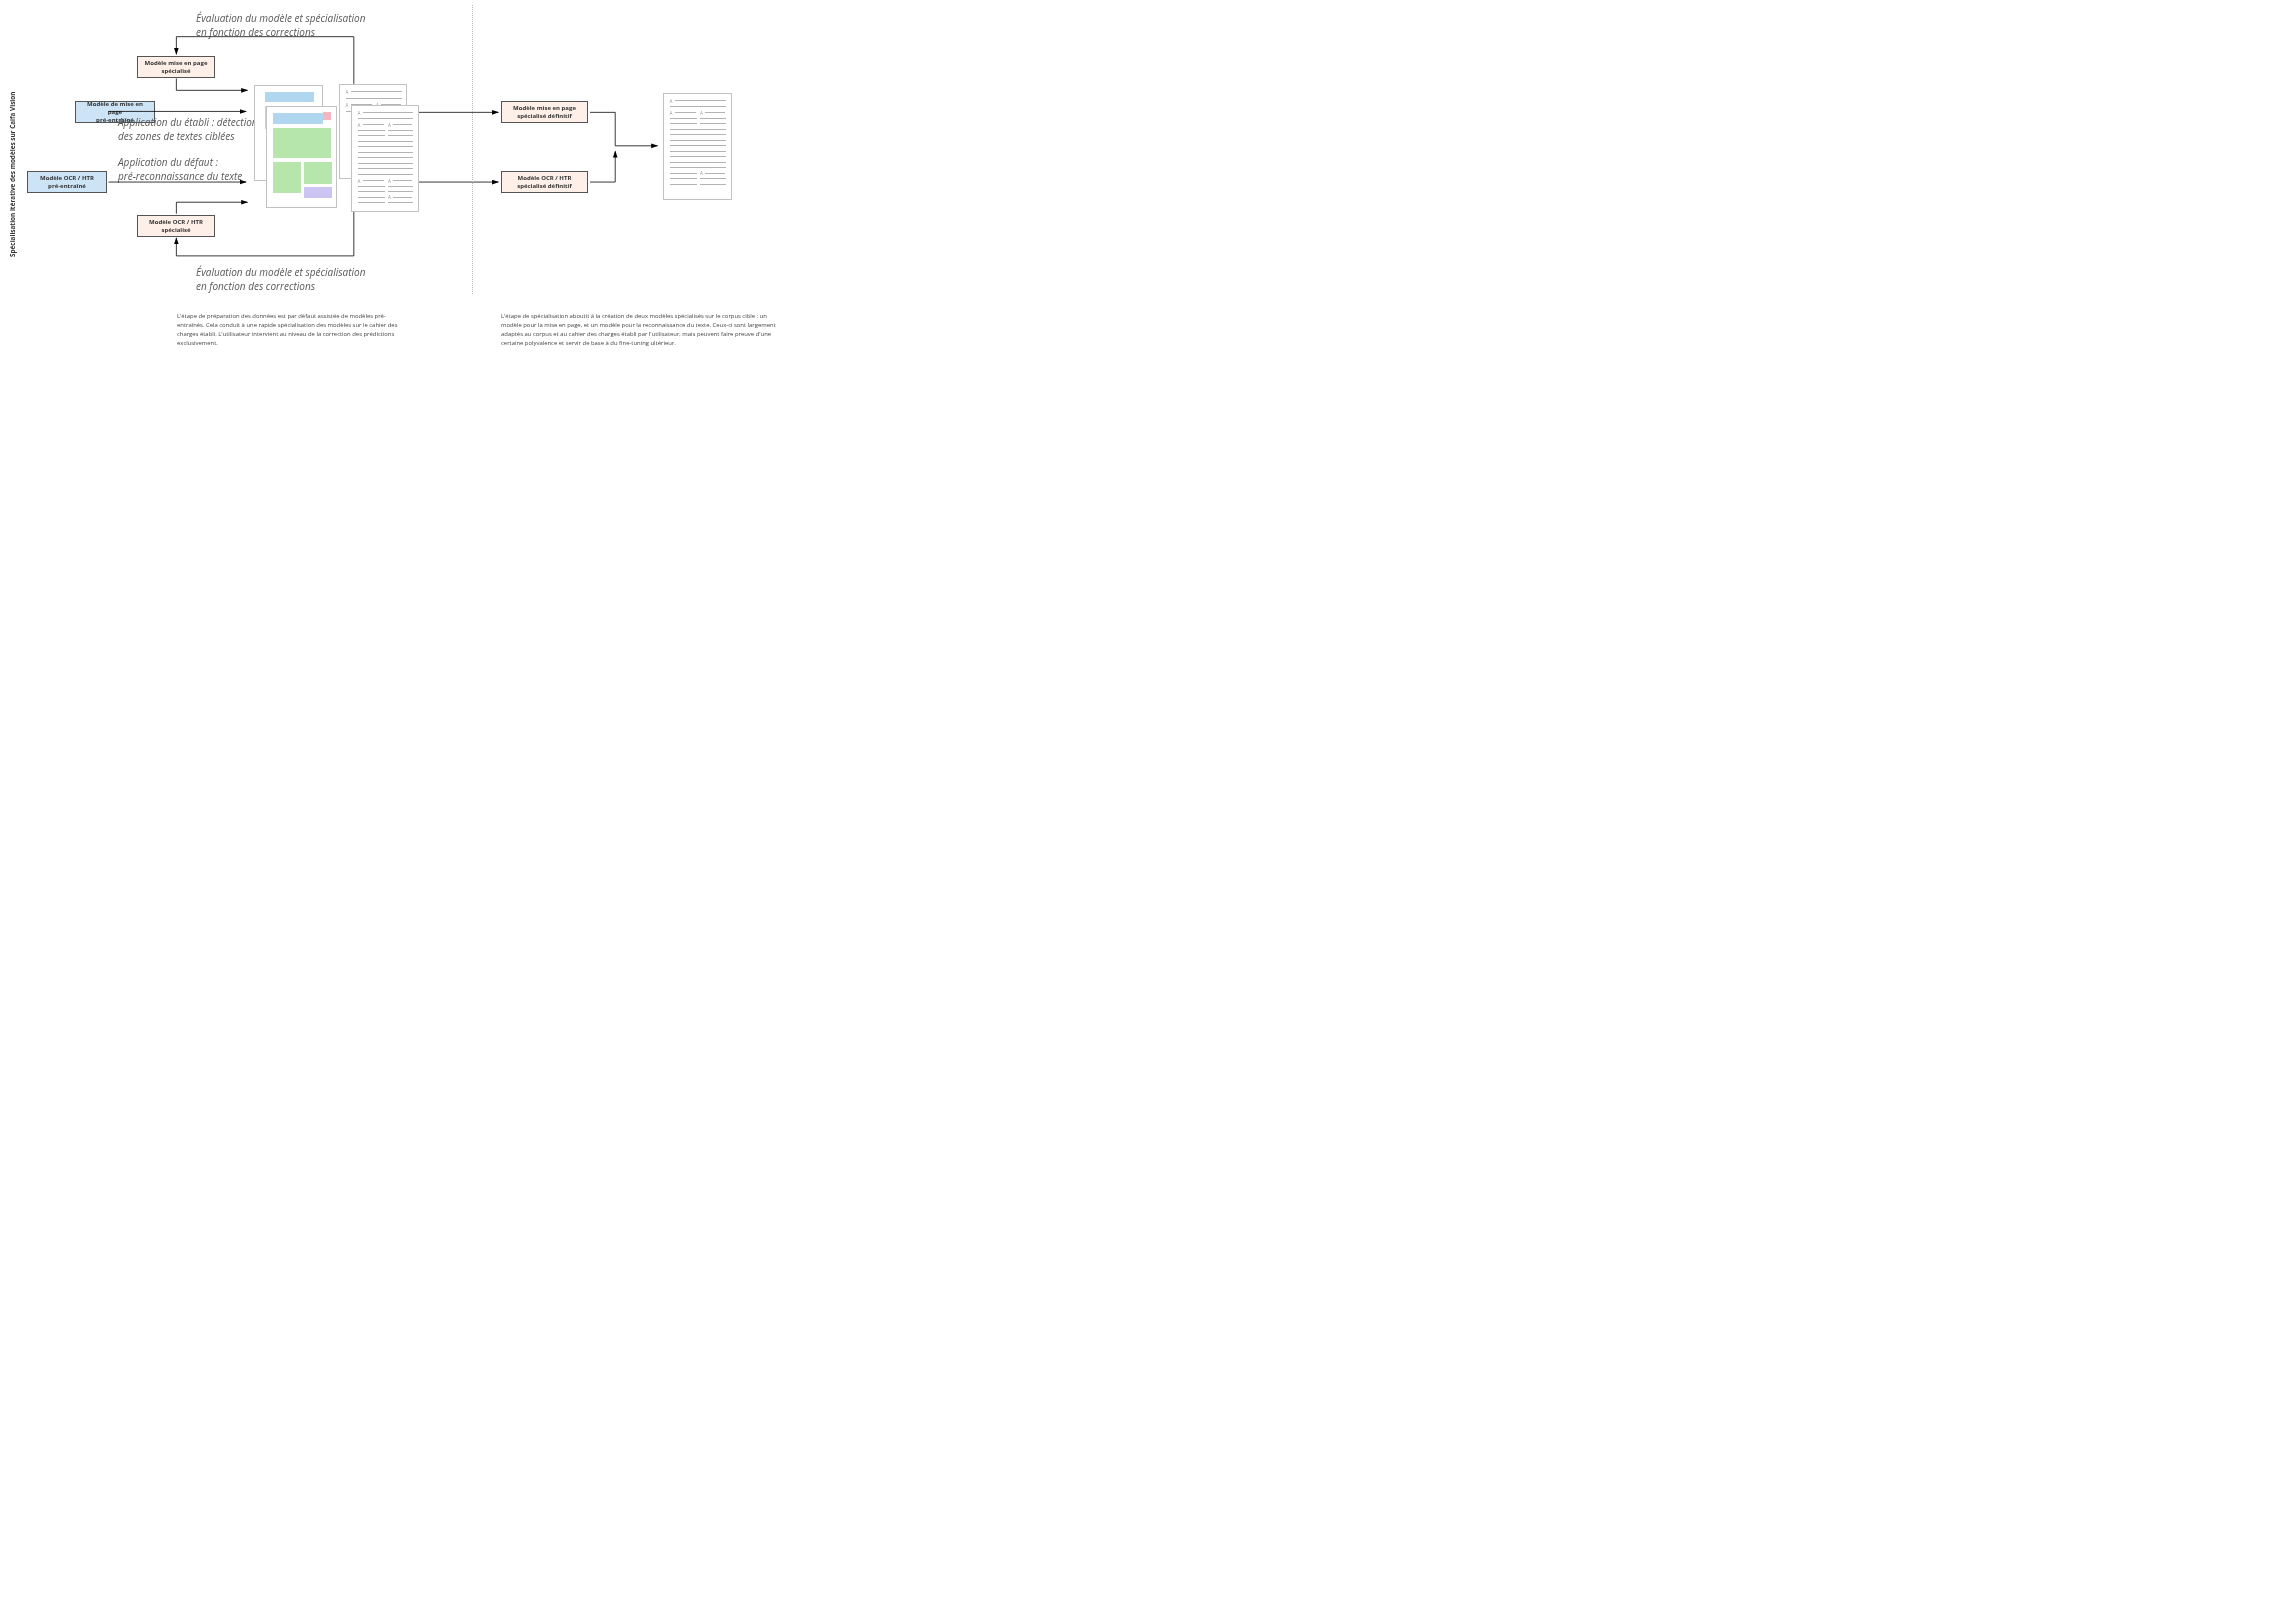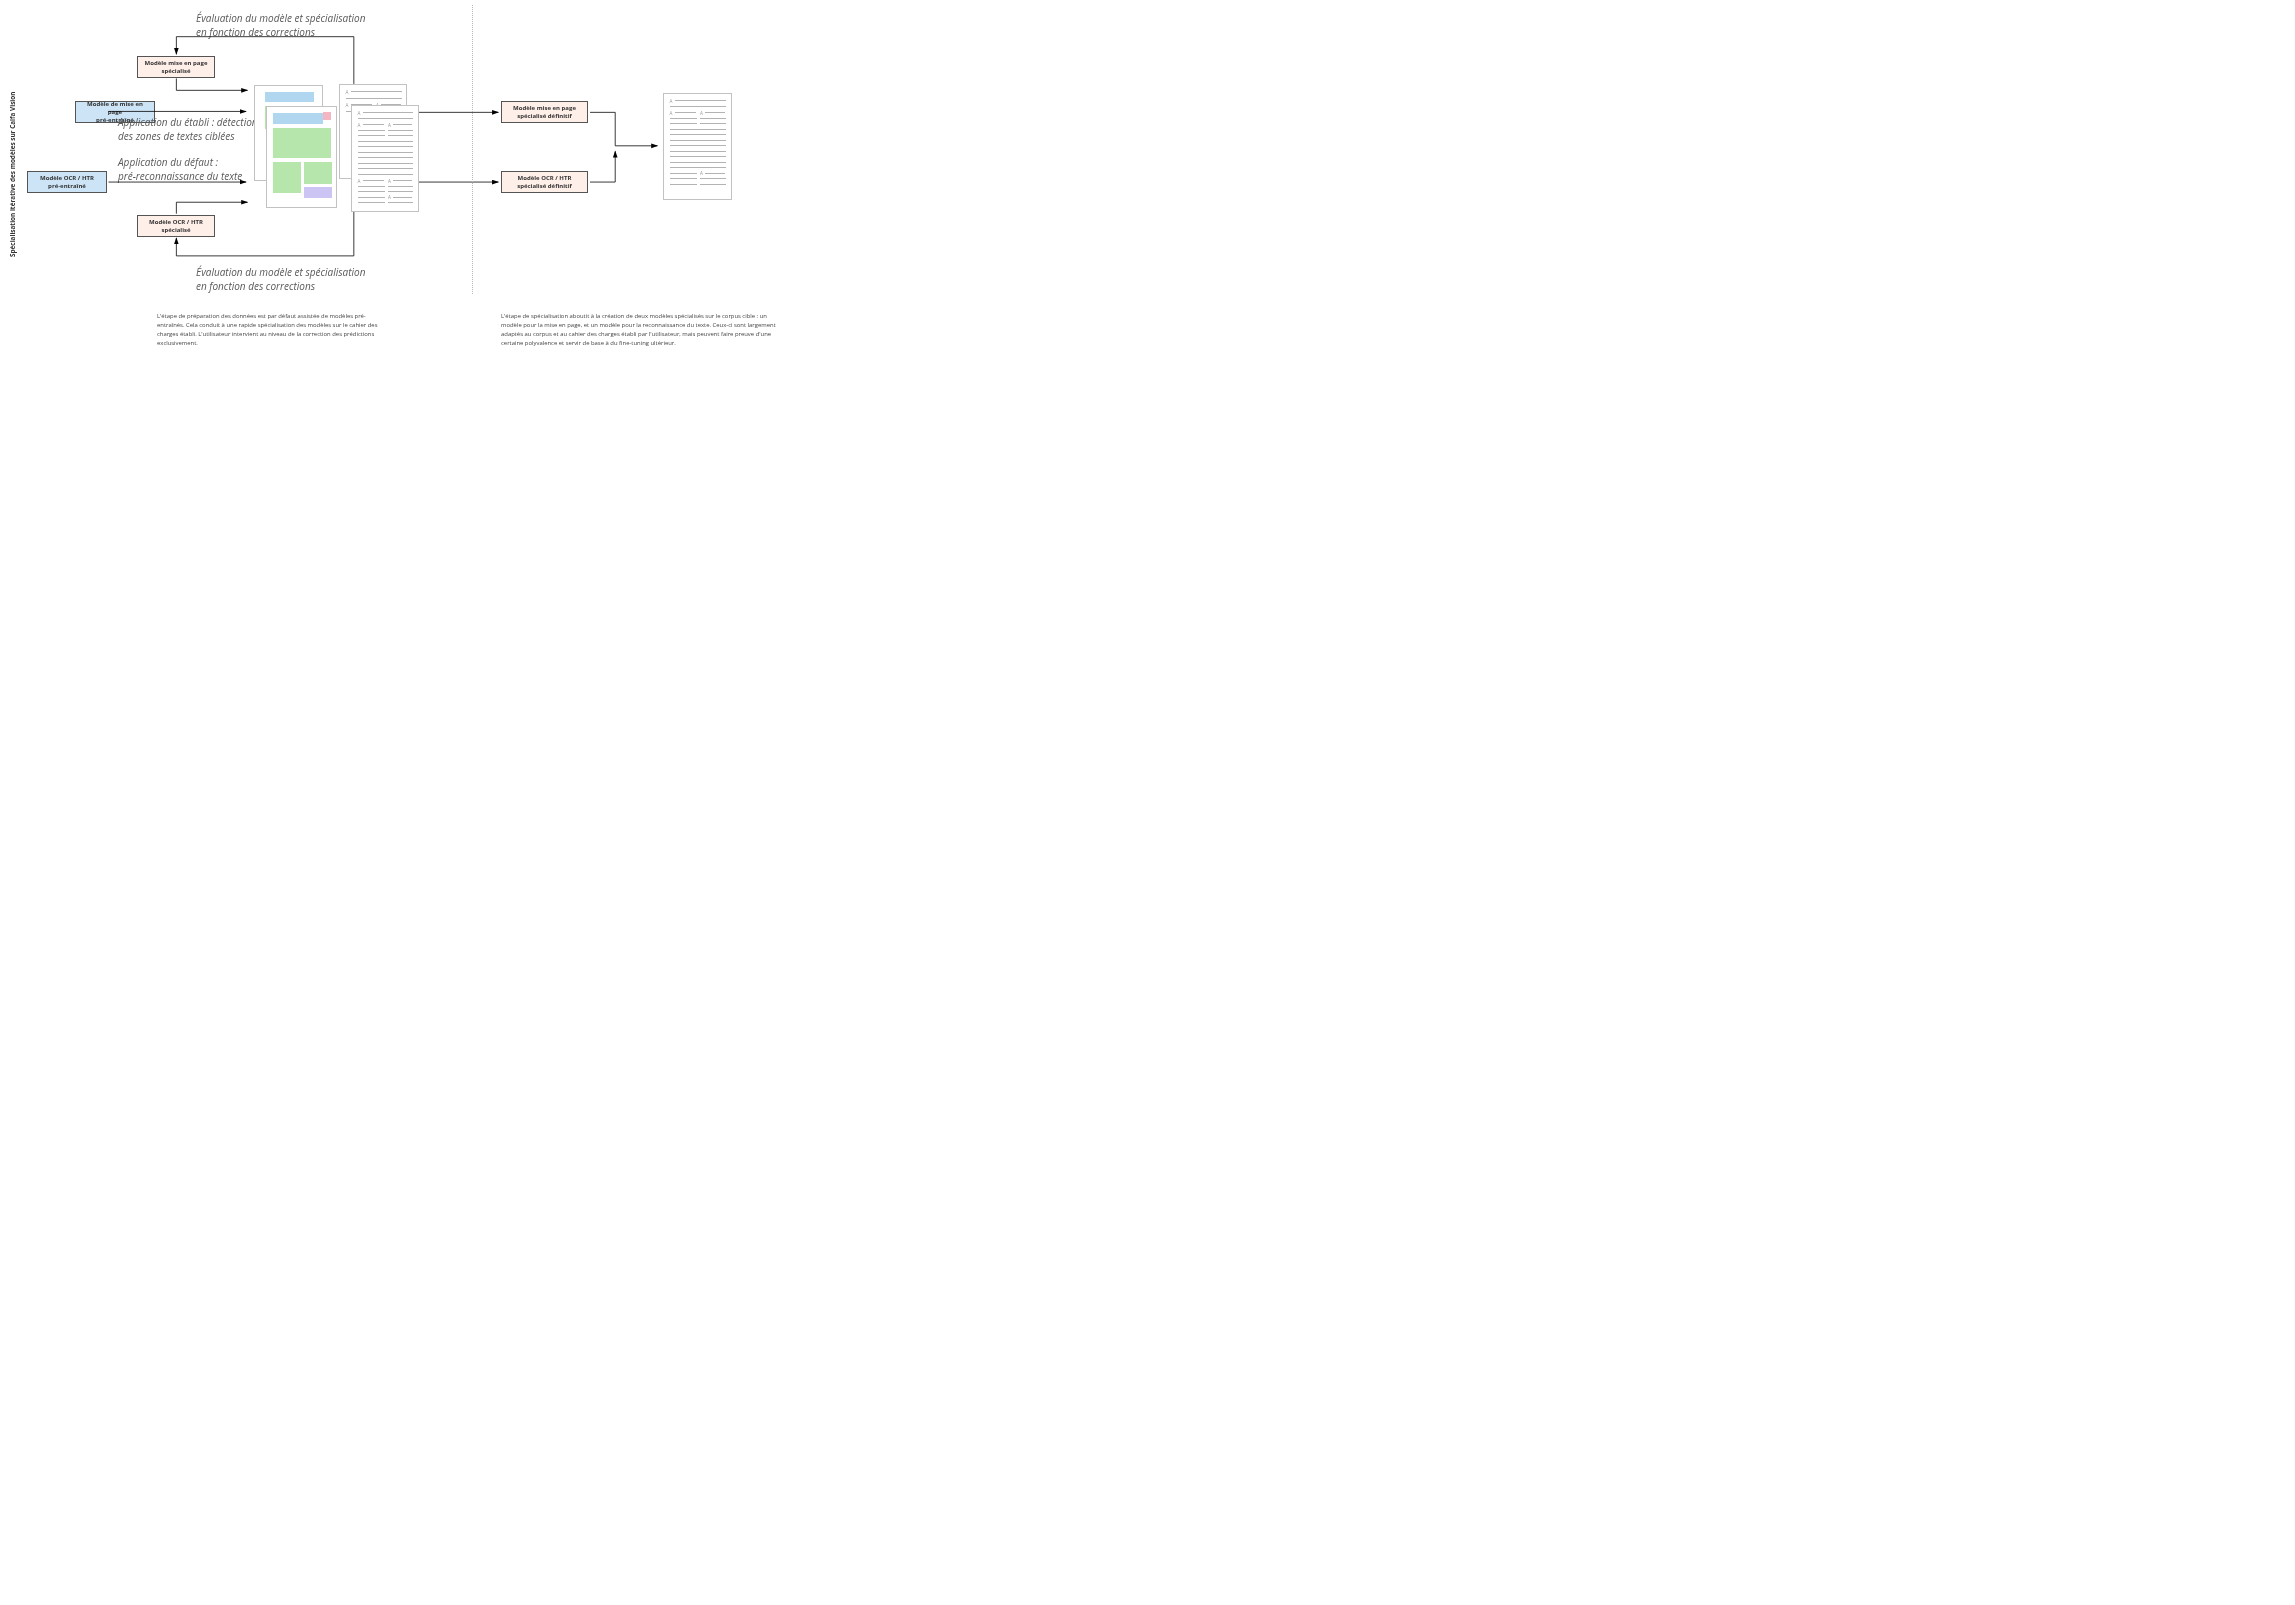--- a/index.html
+++ b/index.html
@@ -183,17 +183,17 @@
     <div class="line" style="left:5.5px;top:73px;width:56px;"></div>
     <div class="line" style="left:5.5px;top:79px;width:27px;"></div>
     <span class="aletter" style="left:36px;top:76px;">A</span>
       <div class="line" style="left:41px;top:79px;width:20px;"></div>
     <div class="line" style="left:5.5px;top:84px;width:27px;"></div>
       <div class="line" style="left:36px;top:84px;width:26px;"></div>
     <div class="line" style="left:5.5px;top:90px;width:27px;"></div>
       <div class="line" style="left:36px;top:90px;width:26px;"></div>
   </div>
 
-  <div class="para" style="left:157px;top:312px;">L'étape de préparation des données est par défaut assistée de modèles pré-entraînés. Cela conduit à une rapide spécialisation des modèles sur le cahier des charges établi. L'utilisateur intervient au niveau de la correction des prédictions exclusivement.</div>
+  <div class="para" style="left:177px;top:312px;">L'étape de préparation des données est par défaut assistée de modèles pré-entraînés. Cela conduit à une rapide spécialisation des modèles sur le cahier des charges établi. L'utilisateur intervient au niveau de la correction des prédictions exclusivement.</div>
   <div class="para" style="left:501px;top:312px;width:275px;">L'étape de spécialisation aboutit à la création de deux modèles spécialisés sur le corpus cible : un modèle pour la mise en page, et un modèle pour la reconnaissance du texte. Ceux-ci sont largement adaptés au corpus et au cahier des charges établi par l'utilisateur, mais peuvent faire preuve d'une certaine polyvalence et servir de base à du fine-tuning ultérieur.</div>
 
 </div>
 
 
 </body></html>

